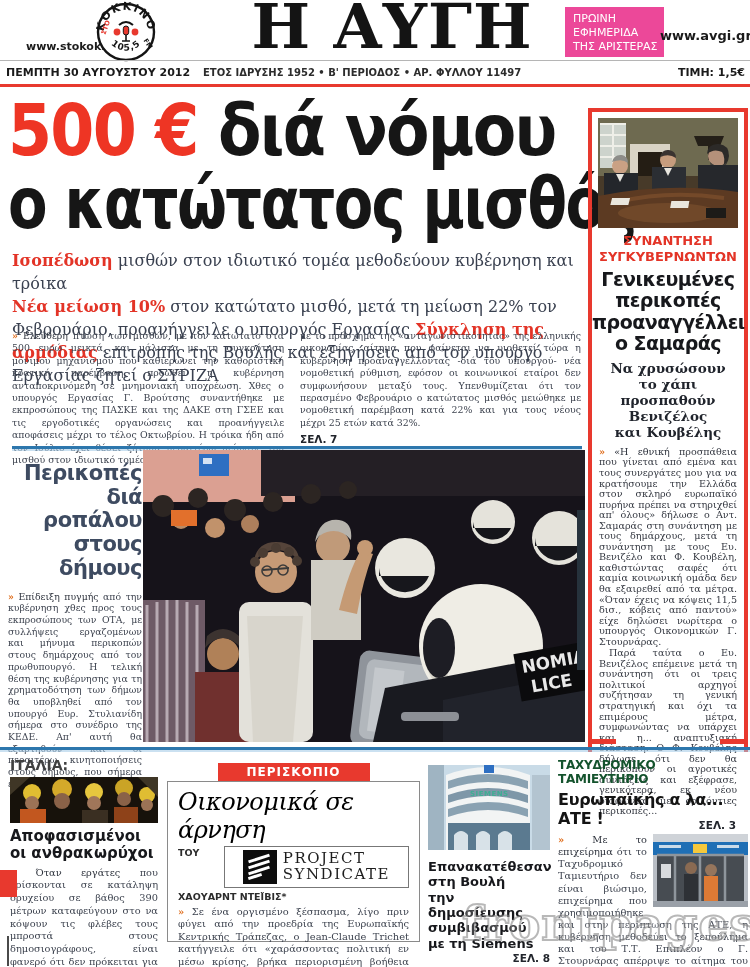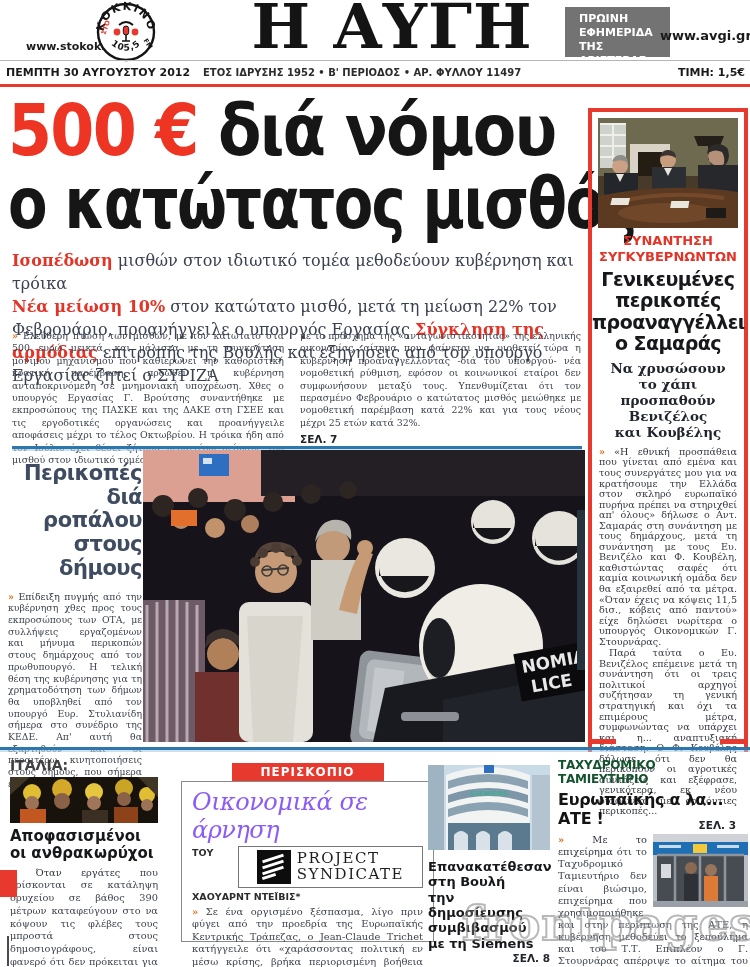--- a/index.html
+++ b/index.html
@@ -5,22 +5,22 @@
   html,body{margin:0;padding:0;background:#e9e9e9;}
   #page{position:relative;width:750px;height:967px;background:#ffffff;overflow:hidden;
         font-family:"DejaVu Sans",sans-serif;color:#1a1a1a;}
   .abs{position:absolute;}
 
   
   .radio-site{left:26px;top:40px;font-size:11px;font-weight:bold;color:#1c1c1c;}
   .radio-logo{left:94px;top:1px;}
   .masthead-title{left:222px;top:-10px;width:340px;text-align:center;
       font-family:"DejaVu Serif",serif;font-weight:bold;font-size:62px;letter-spacing:1px;color:#141414;}
-  .tagline-box{left:565px;top:7px;width:86px;height:41px;background:#737373;color:#fff;
-      font-size:11px;font-weight:bold;line-height:1.28;padding:5px 5px 4px 14px;white-space:pre-line;}
+  .tagline-box{left:565px;top:7px;width:86px;height:41px;background:#ec4899;color:#fff;
+      font-size:11px;font-weight:normal;line-height:1.28;padding:5px 5px 4px 8px;white-space:pre-line;}
   .avgi-site{left:660px;top:28px;width:86px;text-align:right;font-size:13px;font-weight:bold;}
 
   
   .dateline{left:0;top:60px;width:750px;height:24px;border-top:1px solid #b5b5b5;}
   .date-label{left:6px;top:66px;font-size:11px;font-weight:bold;}
   .issue-label{left:203px;top:67px;font-size:10px;font-weight:bold;color:#2c2c2c;}
   .price-label{right:5px;top:66px;font-size:11px;font-weight:bold;}
   .red-rule{left:0;top:84px;width:750px;height:3px;background:#e8392e;}
 
   
@@ -72,25 +72,25 @@
   .sb-body p+p{text-indent:10px;margin-top:1px;}
   .sb-page{display:block;text-align:right;margin:2px 8px 0 0;}
 
   
   .italy{left:10px;top:757px;width:148px;}
   .it-kicker{color:#404040;font-weight:bold;font-size:14px;}
   .it-headline{margin-top:5px;font-weight:bold;font-size:15px;line-height:1.12;color:#17181c;white-space:pre-line;}
   .it-body{margin-top:5px;font-family:"DejaVu Serif",serif;font-size:9.8px;line-height:1.3;
       text-align:justify;color:#3d434f;}
 
-  .persk{left:181px;top:781px;width:251px;height:159px;border:1px solid #8a8a8a;background:#fff;}
+  .persk{left:167px;top:781px;width:251px;height:159px;border:1px solid #8a8a8a;background:#fff;}
   .persk-bar{position:absolute;top:-19px;left:50%;transform:translateX(-50%);width:152px;height:18px;
       background:#e8392e;color:#fff;font-weight:bold;font-size:12px;text-align:center;line-height:18px;letter-spacing:1px;}
   .persk-inner{padding:6px 10px 0 10px;}
-  .persk-headline{font-family:"DejaVu Serif",serif;font-style:italic;font-size:24px;color:#8b5cf6;letter-spacing:-.5px;}
+  .persk-headline{font-family:"DejaVu Serif",serif;font-style:italic;font-size:24px;color:#000000;letter-spacing:-.5px;}
   .ps-logo{float:right;margin:2px 0 3px 8px;border:1px solid #777;padding:3px 18px;display:flex;align-items:center;gap:6px;background:#fff;}
   .ps-mark{width:34px;height:34px;background:#0d0d0d;position:relative;overflow:hidden;}
   .ps-mark i{position:absolute;left:5px;height:3px;background:#fff;transform:rotate(-18deg);}
   .ps-text{font-family:"DejaVu Serif",serif;font-size:15px;line-height:1.05;letter-spacing:1.5px;color:#1d1d1d;}
   .persk-byline{font-size:9.5px;font-weight:bold;color:#2c2c2c;margin-top:3px;}
   .persk-body{margin-top:4px;font-family:"DejaVu Serif",serif;font-size:9.9px;line-height:1.26;
       text-align:justify;color:#3d434f;}
 
   .siemens{left:428px;top:765px;width:122px;}
   .sie-caption{margin-top:5px;font-weight:bold;font-size:13px;line-height:1.18;color:#17181c;white-space:pre-line;}

